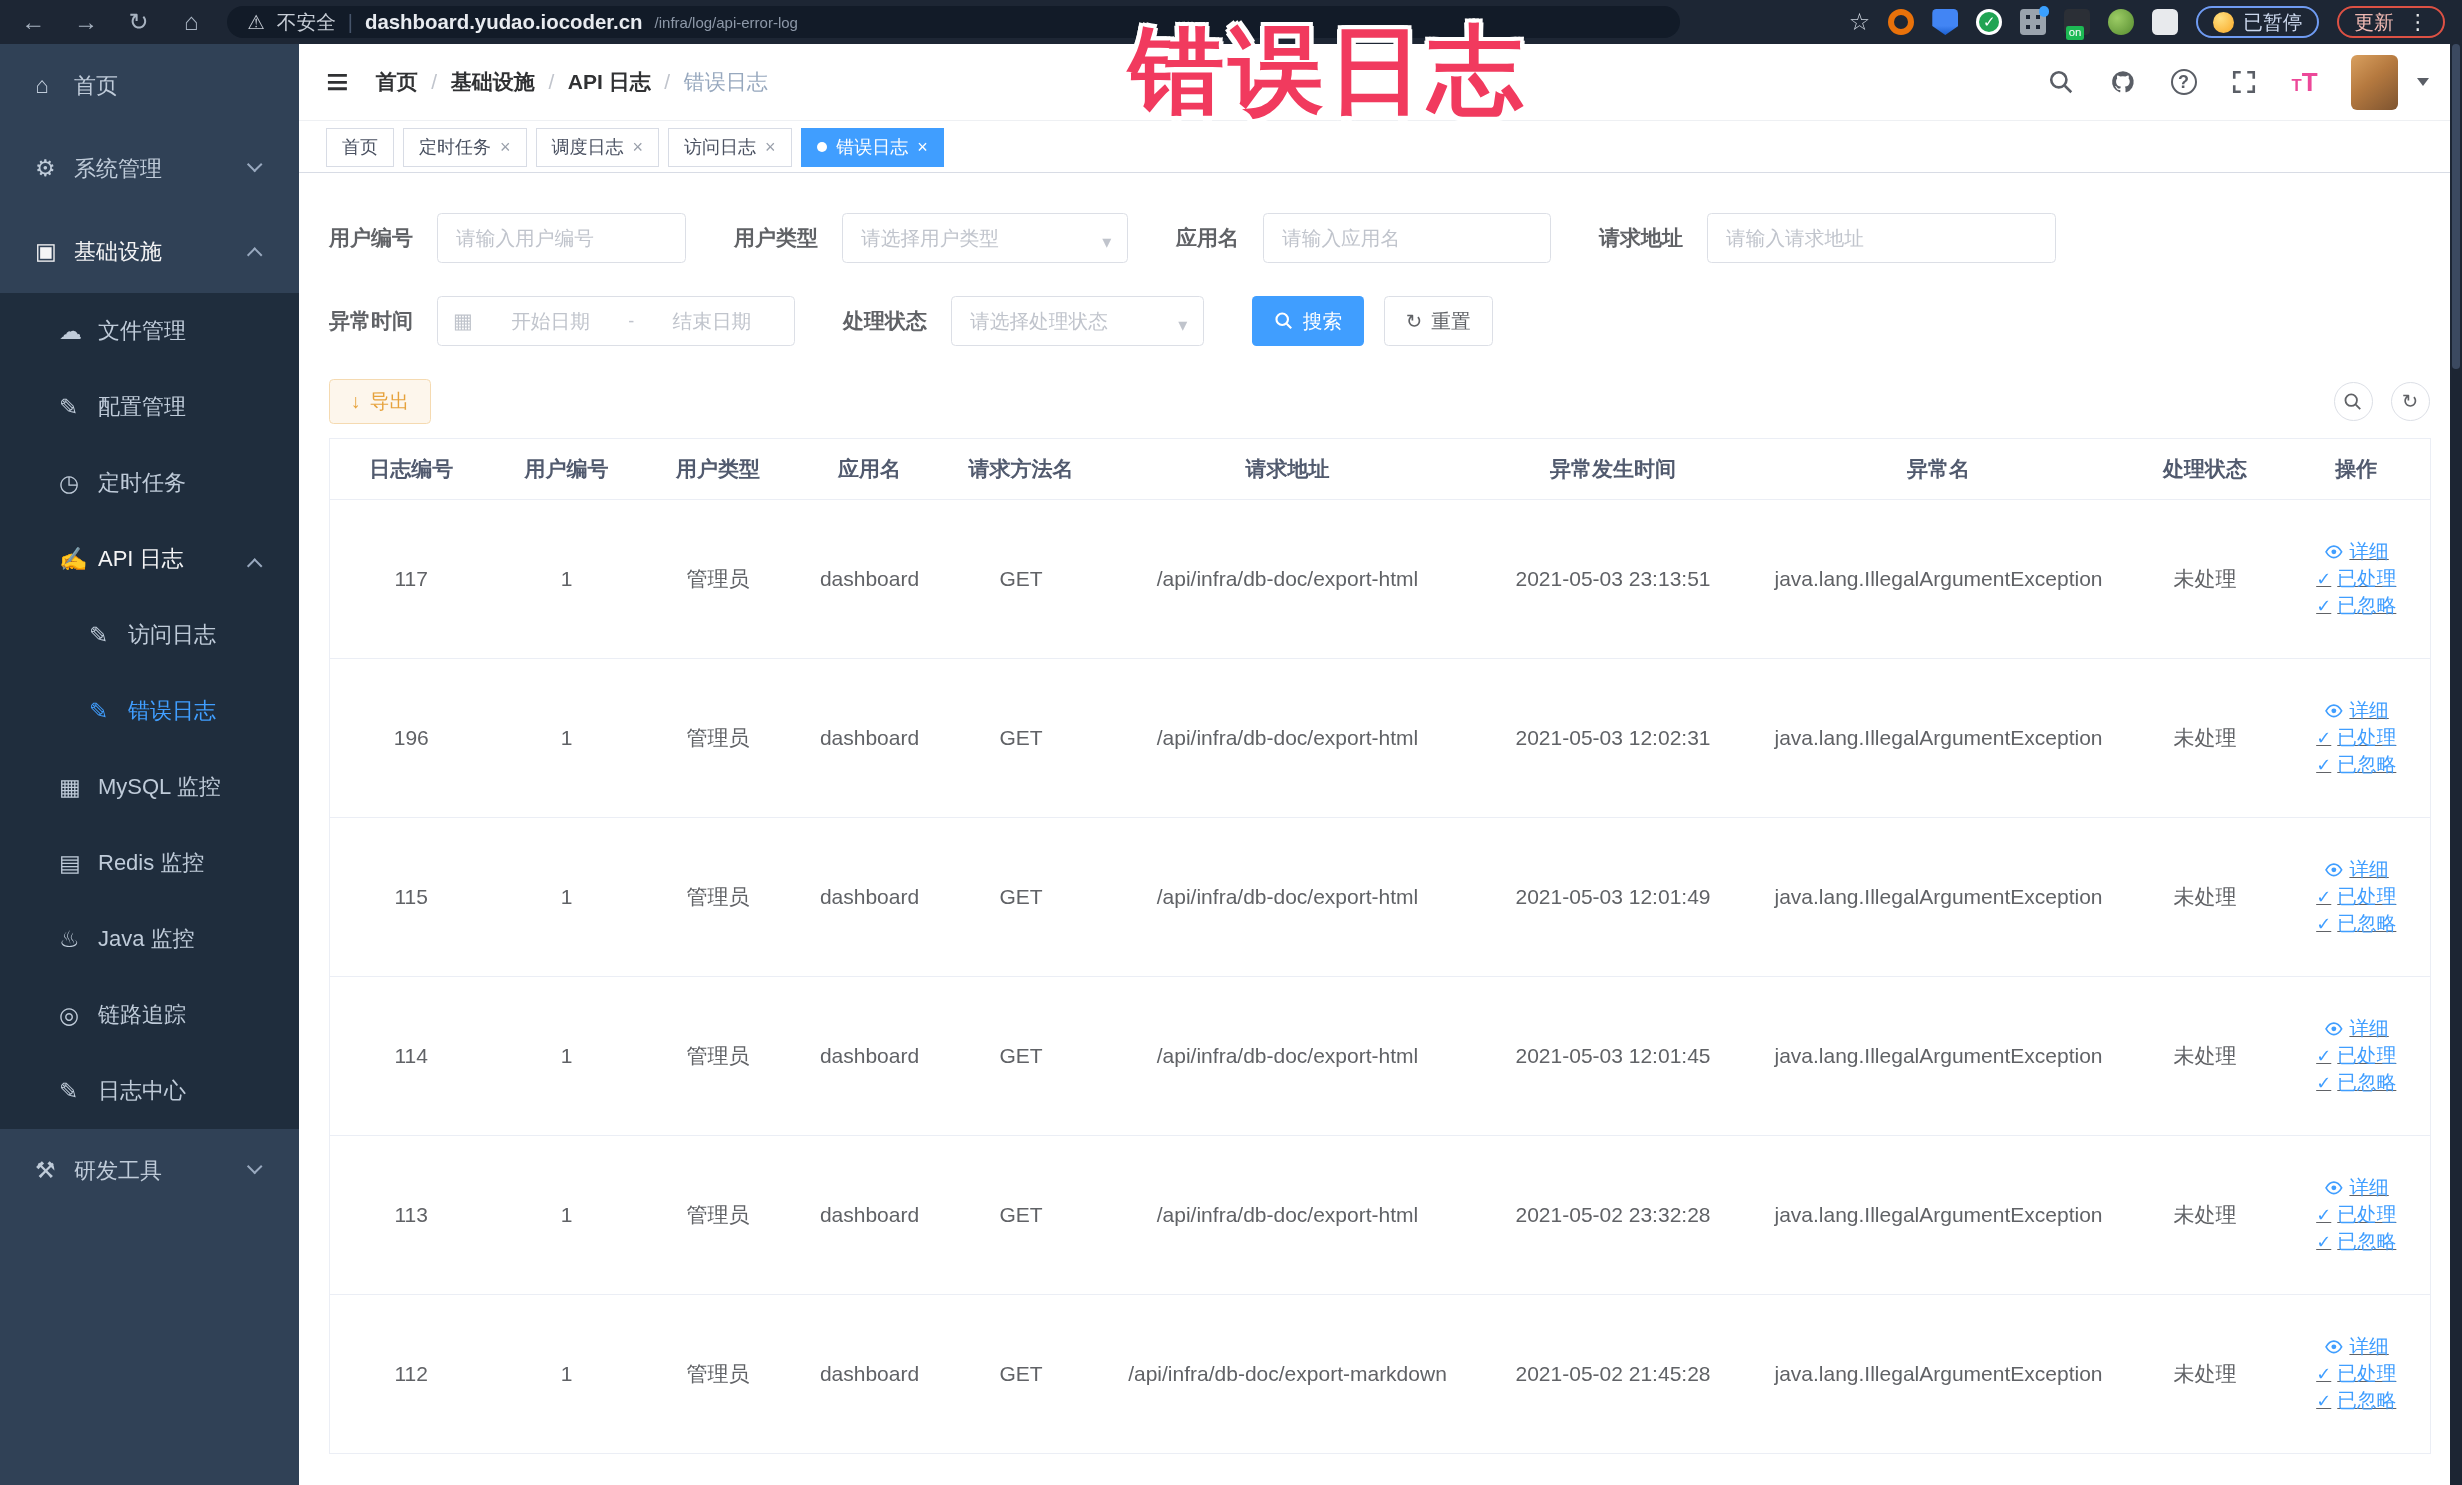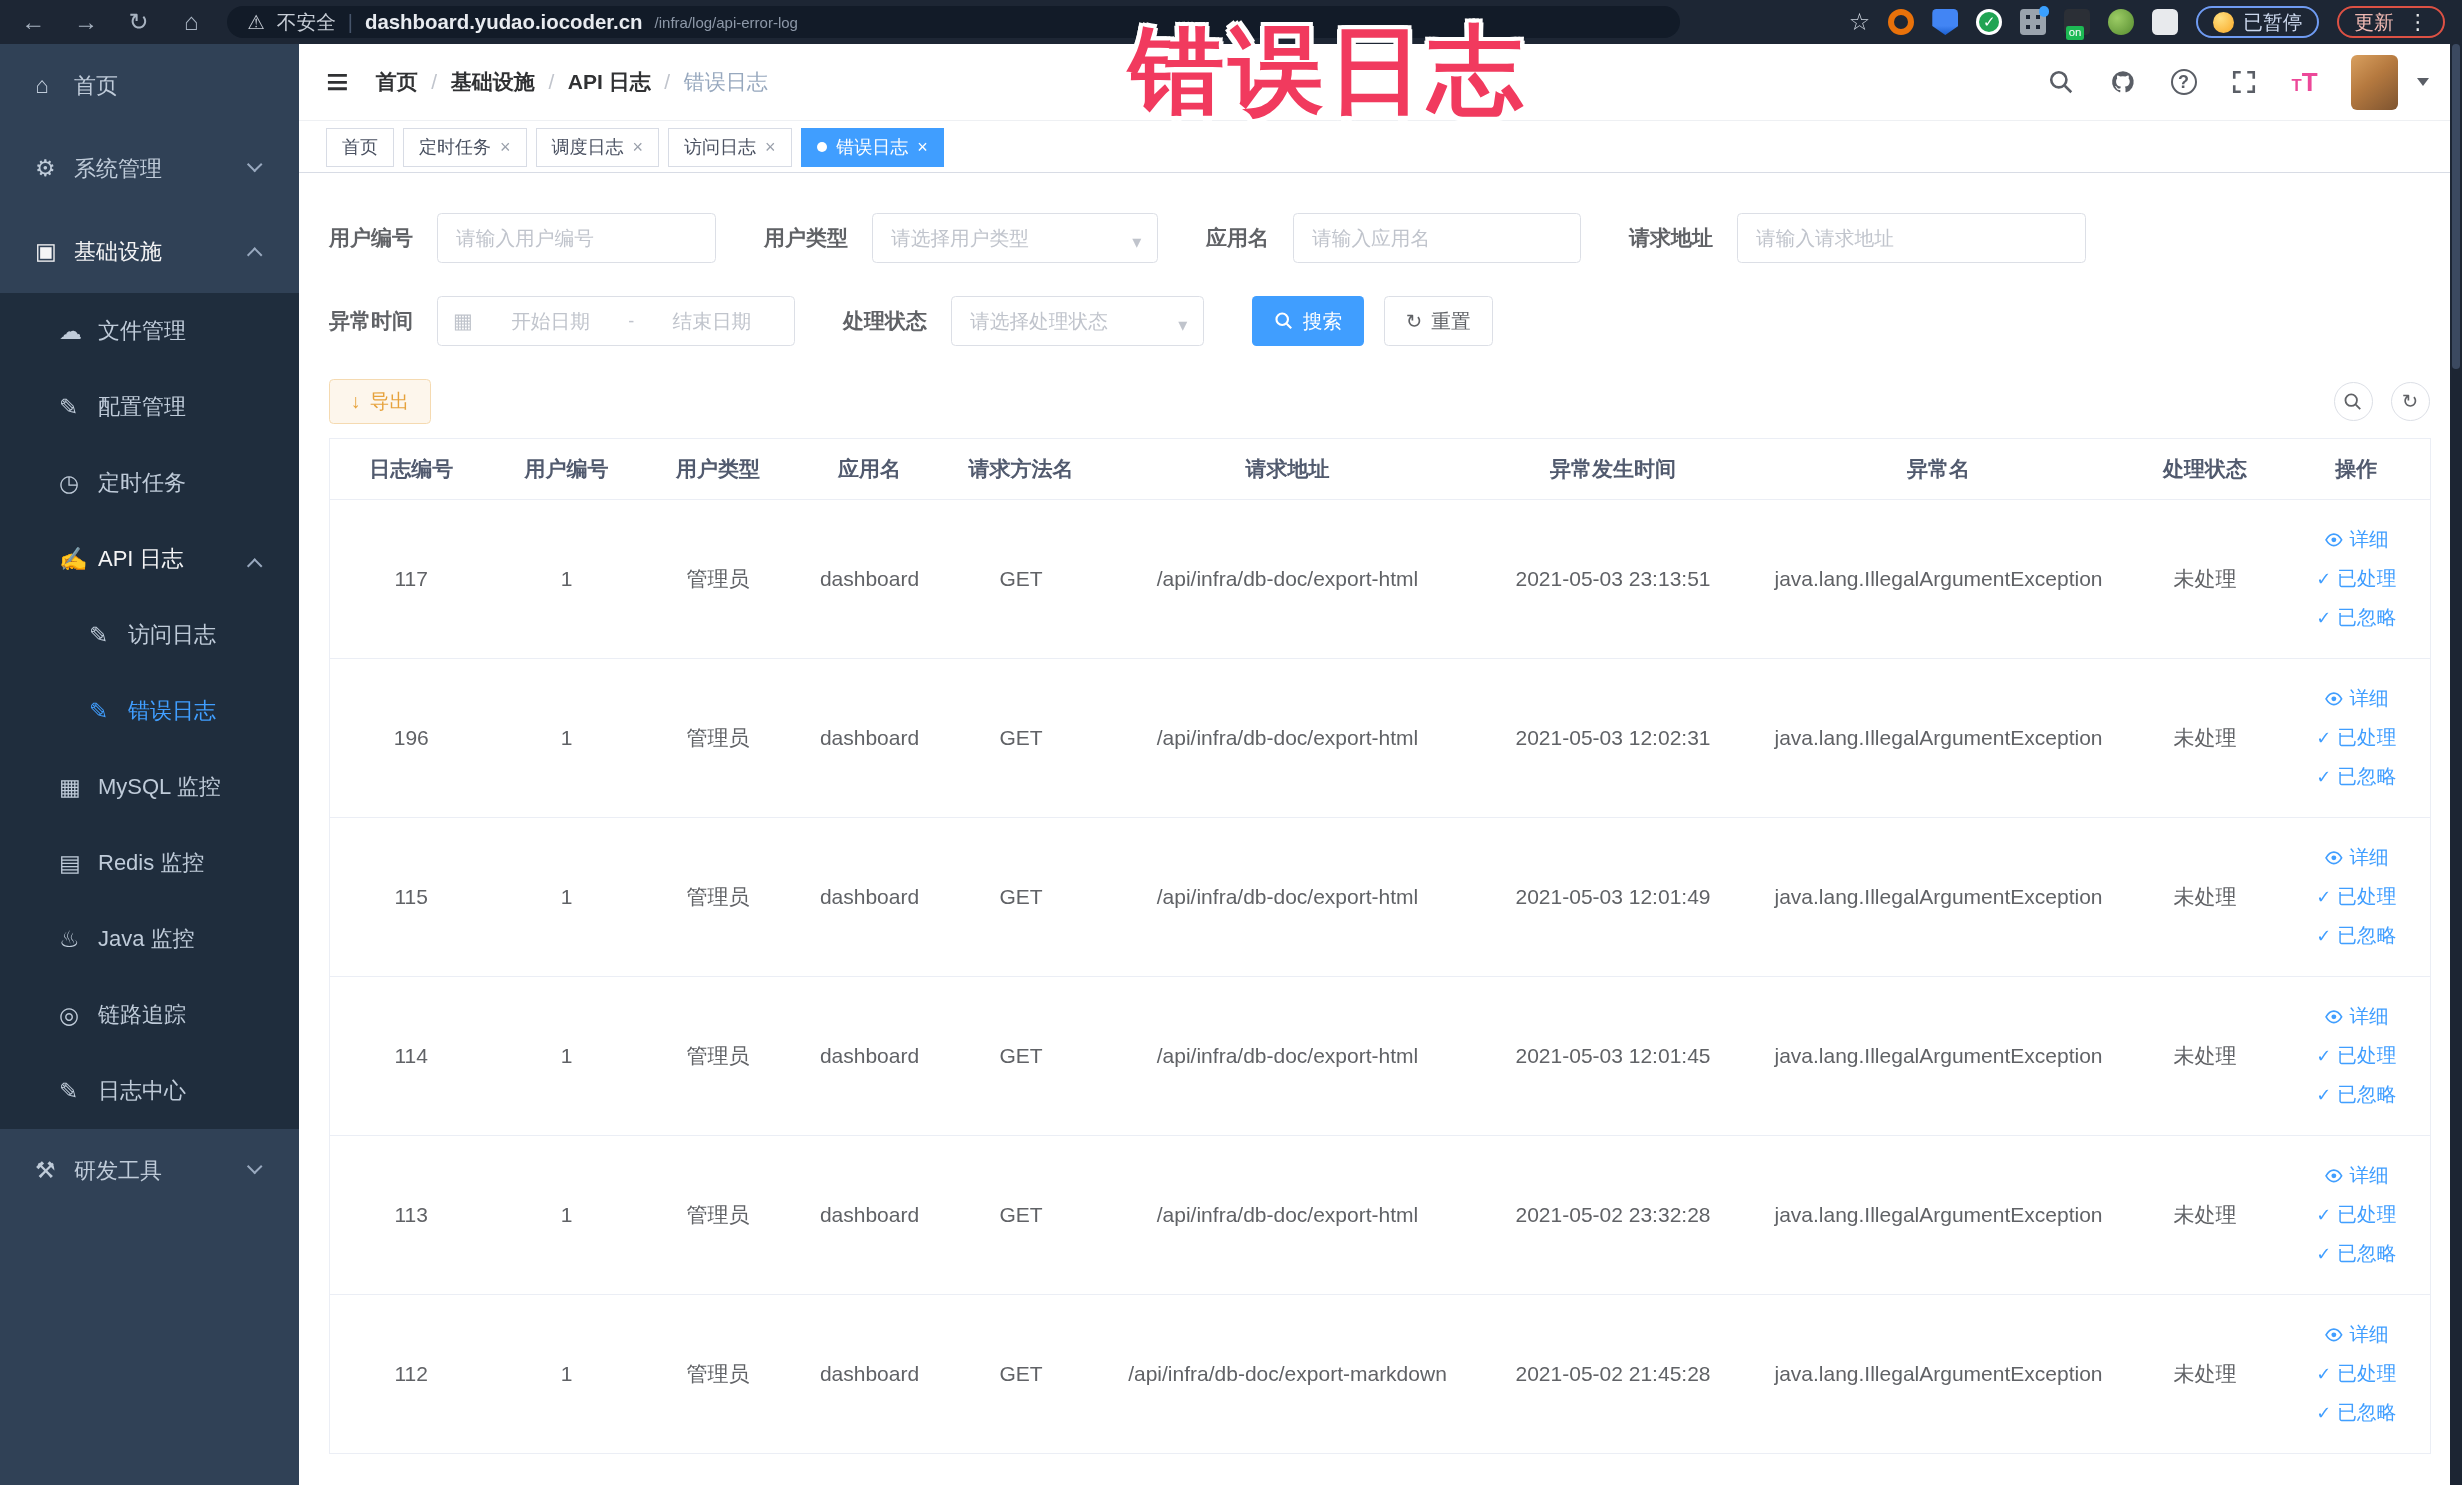--- a/index.html
+++ b/index.html
@@ -107,21 +107,21 @@
   .btn.warn{background:#fdf6ec;border-color:#f5dab1;color:#e6a23c;height:45px;font-size:19.7px;}
   .toolbar{position:relative;margin-bottom:13.6px;height:45px;}
   .tool-right{position:absolute;right:0;top:3px;display:flex;gap:18px;}
   .circle-btn{width:39px;height:39px;border-radius:50%;border:0.8px solid #dcdfe6;background:#fff;color:#606266;display:flex;align-items:center;justify-content:center;font-size:19.7px;}
   .circle-btn svg{width:19.7px;height:19.7px;}
 
   
   table.grid{border-collapse:collapse;table-layout:fixed;width:2101px;border:0.8px solid #ebeef5;}
   table.grid th{height:61px;font-size:21px;font-weight:700;color:#515a6e;border-bottom:0.8px solid #ebeef5;text-align:center;background:#fff;}
   table.grid td{height:159px;font-size:21px;color:#606266;border-bottom:0.8px solid #ebeef5;text-align:center;vertical-align:middle;}
-  .acts{display:flex;flex-direction:column;align-items:center;gap:12px;}
+  .acts{display:flex;flex-direction:column;align-items:center;text-decoration:underline;}
   .alink{color:#409eff;font-size:19.7px;display:inline-flex;align-items:center;gap:6px;white-space:nowrap;}
   .alink svg{width:19.7px;height:19.7px;}
   .alink .ck{font-size:18px;}
 </style>
 </head>
 <body>
 
 <div class="page">
 
   <div class="chrome">
@@ -287,21 +287,21 @@
         <span>错误日志</span>
         <span class="x">×</span>
       </span>
     </div>
 
   <div class="content">
 
     <div class="frow">
       <span class="flabel">用户编号</span>
       <span class="fitem">
-          <input class="tin" style="width: 279px;" placeholder="请输入用户编号">
+          <input class="tin" style="width: 249px;" placeholder="请输入用户编号">
         </span>
       <span class="flabel">用户类型</span>
       <span class="fitem selwrap"><input class="tin" style="width: 286px;" readonly="" placeholder="请选择用户类型"><span class="selcaret">▾</span></span>
       <span class="flabel">应用名</span>
       <span class="fitem">
           <input class="tin" style="width: 288px;" placeholder="请输入应用名">
         </span>
       <span class="flabel">请求地址</span>
       <span class="fitem" style="margin-right:0">
           <input class="tin" style="width: 349px;" placeholder="请输入请求地址">

